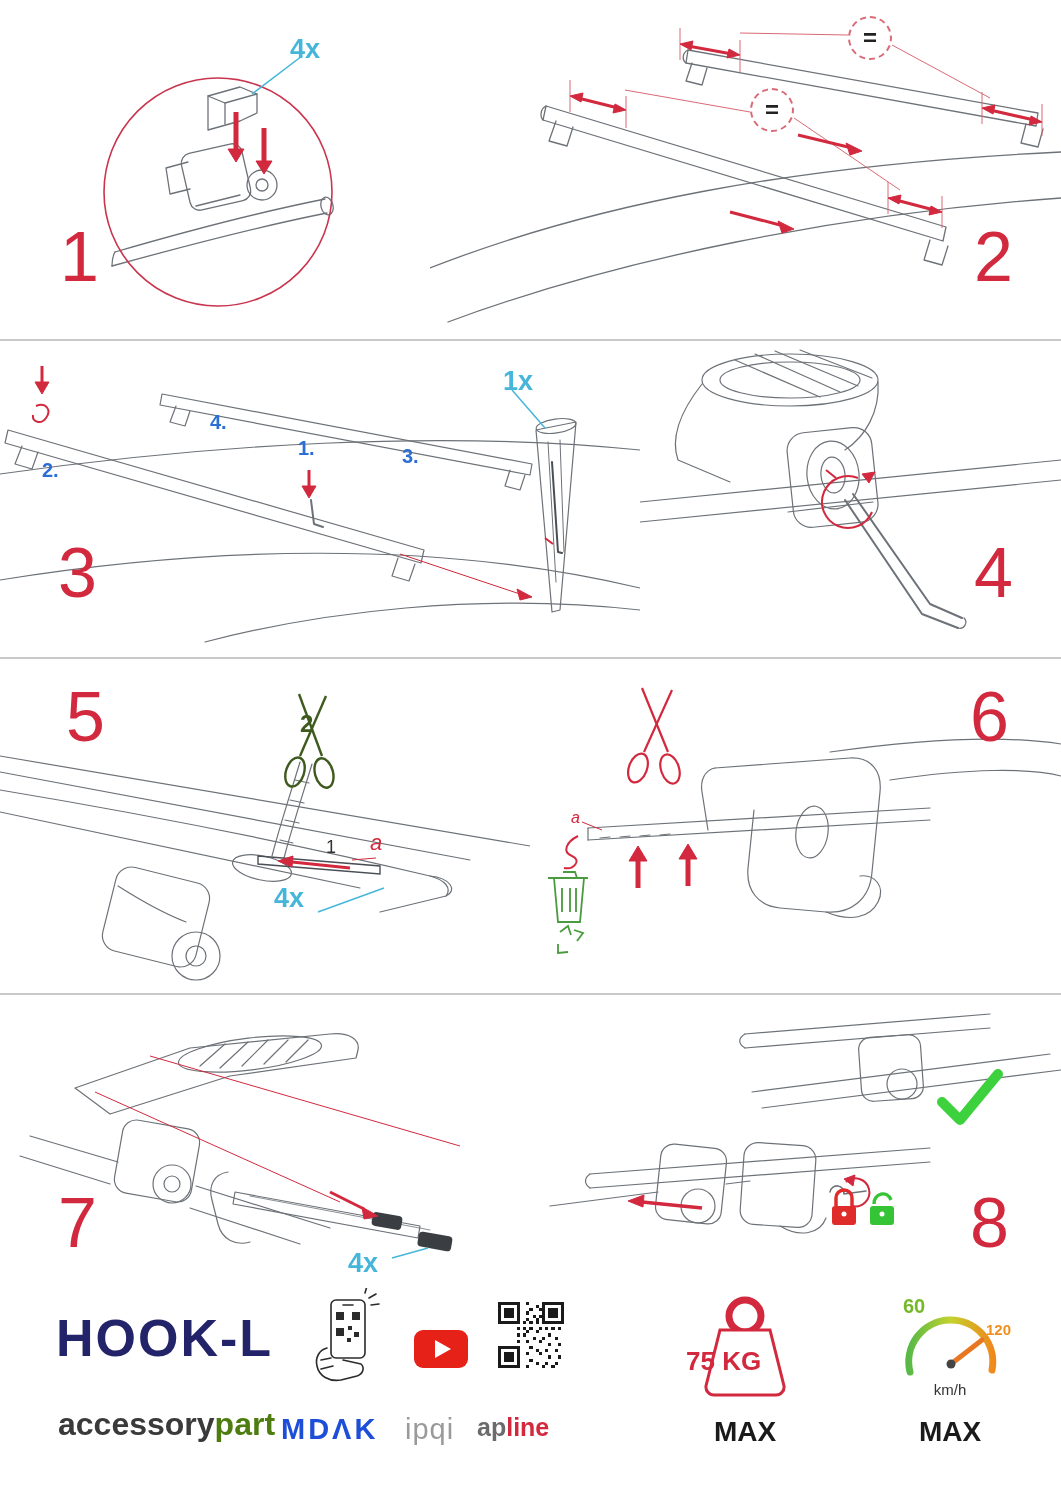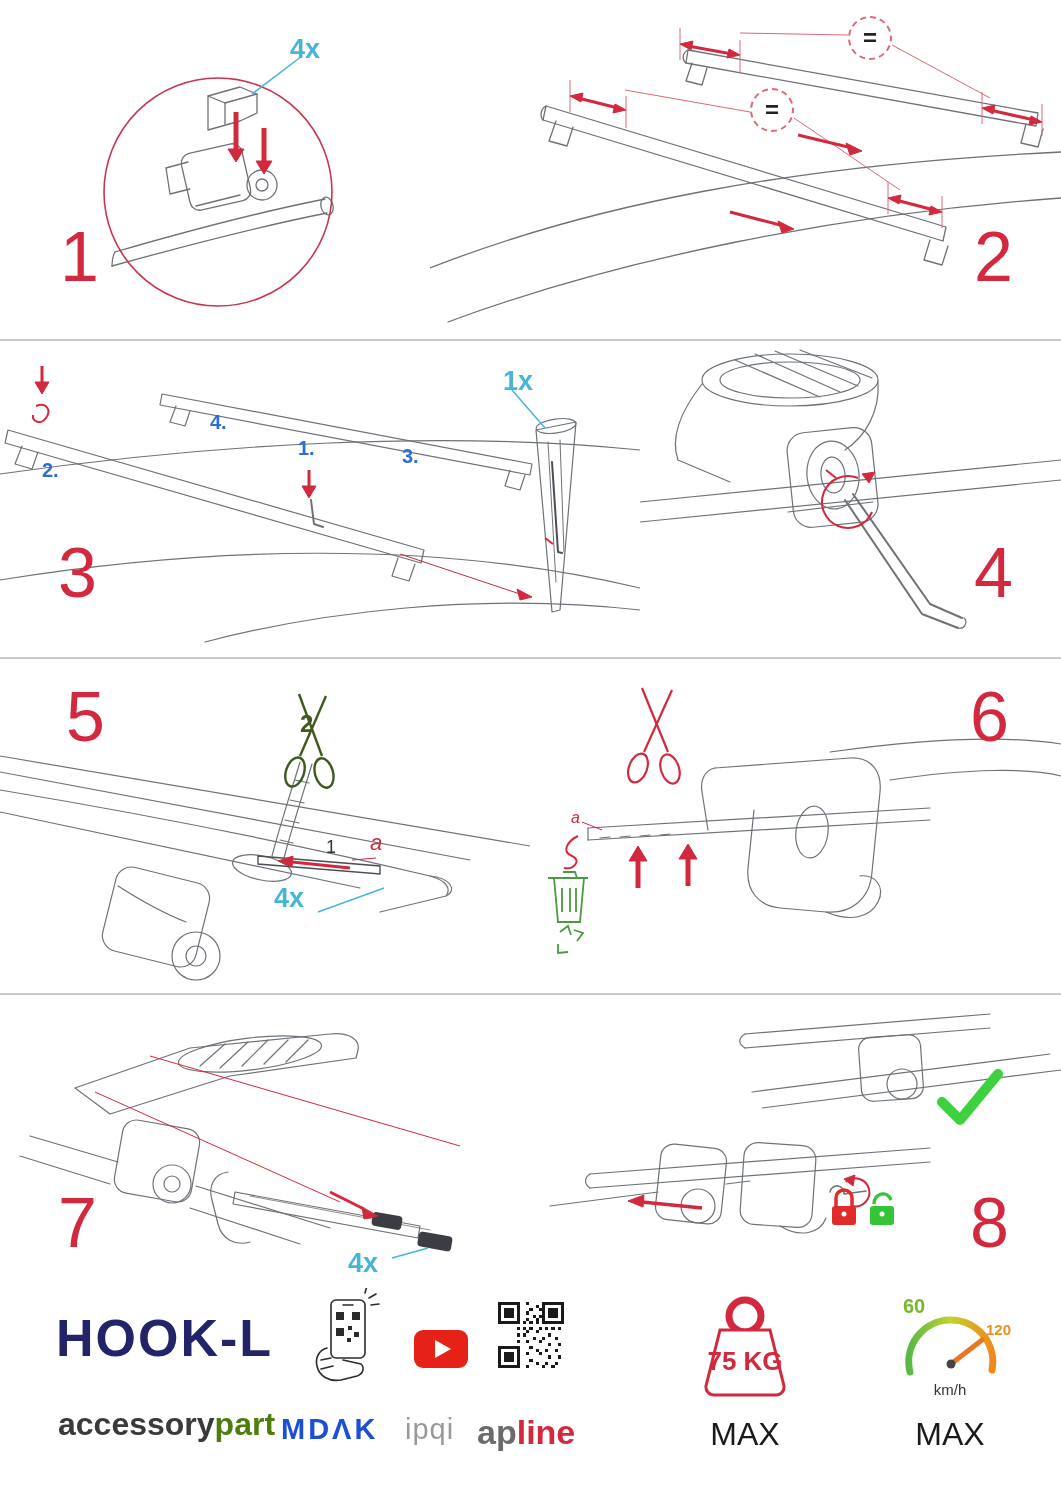--- a/index.html
+++ b/index.html
@@ -17,24 +17,24 @@
   .seq .g{color:#4a4a4a}.seq .b{color:#2b6fd4}
   .green-label{position:absolute;color:#3f5a1e;font-size:24px;font-weight:600;line-height:1}
   .small-label{position:absolute;color:#333;font-size:18px;line-height:1}
   .a-label{position:absolute;color:#d2293e;font-size:22px;font-style:italic;line-height:1}
   .a-label-sm{position:absolute;color:#d2293e;font-size:16px;font-style:italic;line-height:1}
   .product{position:absolute;font-size:52px;font-weight:700;color:#232369;letter-spacing:2px;line-height:1}
   .brand{position:absolute;font-size:32px;font-weight:700;line-height:1}
   .brand .dark{color:#3a3a3a}.brand .red{color:#4d7c0f}
   .logo-mdak{position:absolute;font-size:29px;font-weight:700;color:#1d4ed8;letter-spacing:3px;line-height:1}
   .logo-ipqi{position:absolute;font-size:29px;font-weight:400;color:#9a9a9a;letter-spacing:1px;line-height:1}
-  .logo-ap{position:absolute;font-size:34px;font-weight:600;line-height:1}
+  .logo-ap{position:absolute;font-size:25px;font-weight:600;line-height:1}
   .logo-ap .g{color:#6b6b6b}.logo-ap .r{color:#d2293e}
-  .kg-label{position:absolute;width:118px;text-align:center;font-size:26px;font-weight:600;color:#d2293e;line-height:1}
-  .max-label{position:absolute;text-align:center;font-size:32px;font-weight:400;color:#1a1a1a;line-height:1}
+  .kg-label{position:absolute;width:118px;font-size:26px;font-weight:600;color:#d2293e;line-height:1}
+  .max-label{position:absolute;text-align:center;font-size:28px;font-weight:700;color:#1a1a1a;line-height:1}
   .speed-min{position:absolute;font-size:20px;font-weight:700;color:#76b82a;line-height:1}
   .speed-high{position:absolute;font-size:15px;font-weight:700;color:#ef8f1c;line-height:1}
   .kmh{position:absolute;width:120px;text-align:center;font-size:15px;color:#333;line-height:1}
 </style>
 </head>
 <body>
 
 <div class="page">
 
   <svg class="panel" style="left:0;top:0" width="430" height="340" viewBox="0 0 430 340">

